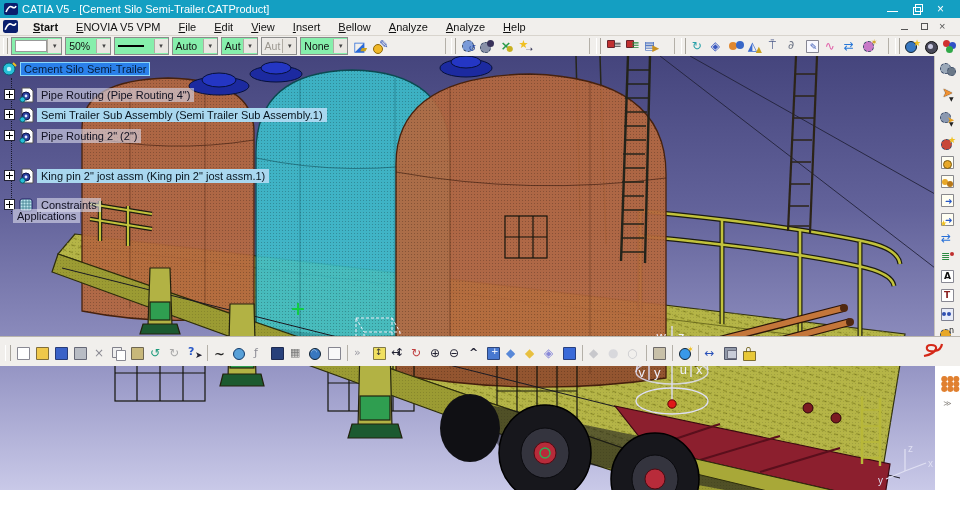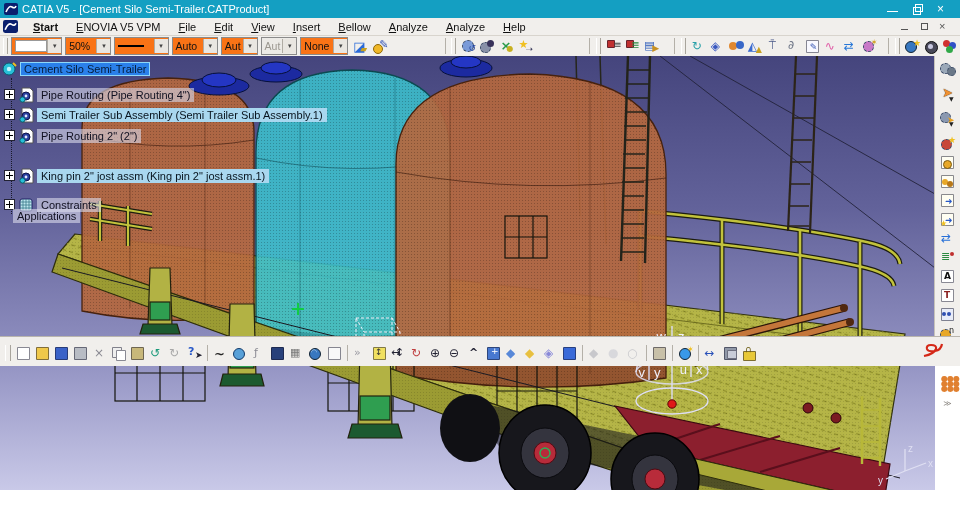--- a/index.html
+++ b/index.html
@@ -28,21 +28,21 @@
   .mb{width:9px;height:9px;position:relative;}
   .mb-min::after{content:"";position:absolute;left:0;right:2px;bottom:1px;border-bottom:1px solid #555;}
   .mb-res::after{content:"";position:absolute;left:1px;top:1px;width:5px;height:5px;border:1px solid #555;}
   .mb-cls{font-size:11px;line-height:9px;color:#555;}
 
   
   .toolbar{position:absolute;left:0;top:36px;right:0;height:20px;background:#f1efec;
     border-bottom:1px solid #c6c2ba;display:flex;align-items:center;font-size:10.5px;}
   .hdl{width:4px;height:16px;margin:0 3px;border-left:1px solid #fff;border-right:1px solid #a8a49c;}
   .sep{width:1px;height:16px;background:#b4b0a8;margin:0 3px;}
-  .cmb{height:16px;background:#f97316;border:1px solid #8a8a8a;display:flex;align-items:center;
+  .cmb{height:16px;background:#86efac;border:1px solid #8a8a8a;display:flex;align-items:center;
     padding-left:3px;margin-right:3px;color:#111;}
   .cmb .db{width:13px;height:14px;margin-left:auto;background:#e9e6e1;border-left:1px solid #b0aca4;
     text-align:center;font-size:7px;color:#444;line-height:14px;}
   .cmb.dis{color:#9a968e;background:#eceae6;}
   .lnprev{width:26px;height:2px;background:#000;margin-right:2px;}
   .ic{width:17px;height:17px;position:relative;display:inline-block;flex:none;margin:0 1px;}
   .ic b{position:absolute;font-style:normal;font-weight:normal;line-height:1;font-family:"DejaVu Sans",sans-serif;}
   .bx{position:absolute;left:2px;top:2px;width:11px;height:11px;border:1px solid rgba(20,20,40,.5);border-radius:1px;}
   .dt{position:absolute;border-radius:50%;}
   .gr{position:absolute;border-radius:50%;border:1.5px dashed #3a4a66;}

